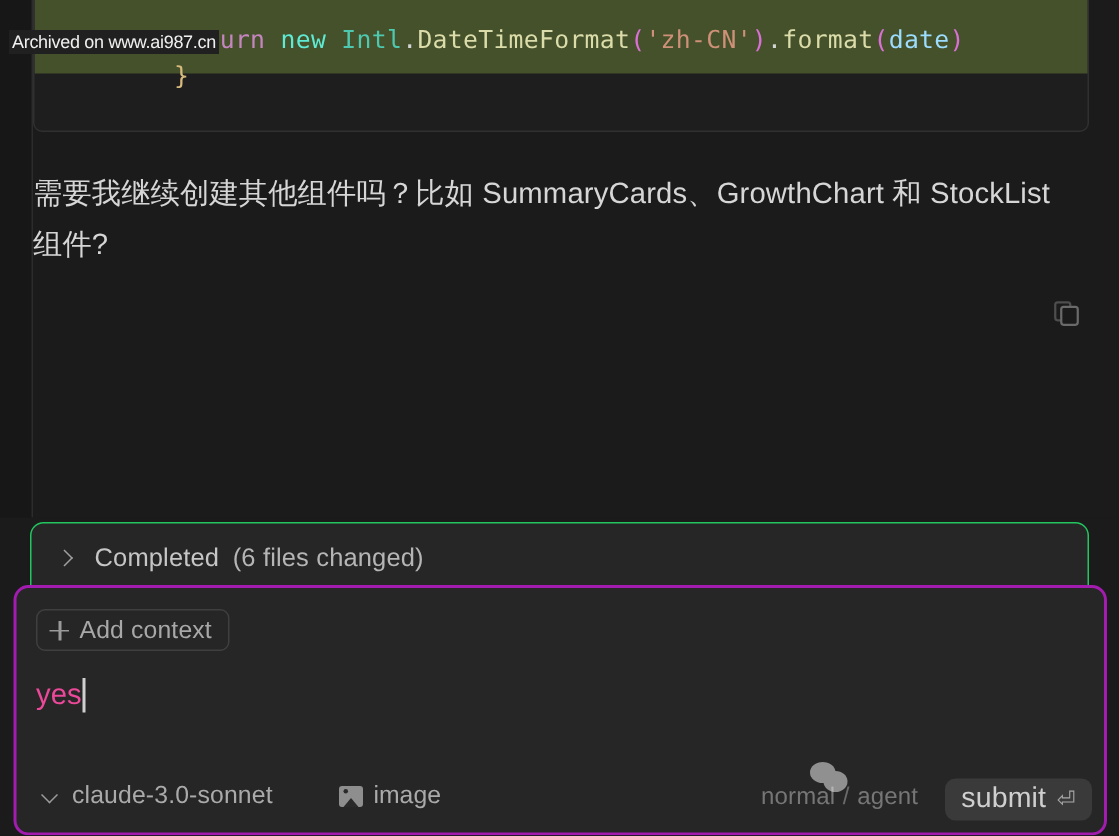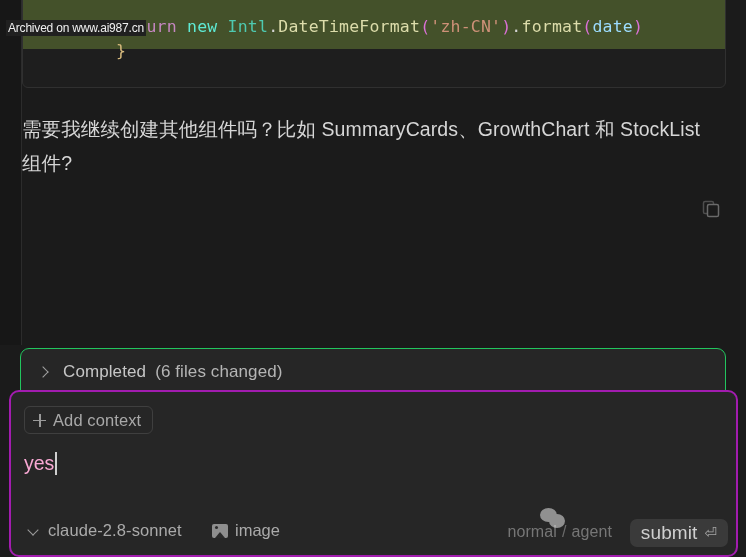--- a/index.html
+++ b/index.html
@@ -199,21 +199,21 @@
     font-size: 16.5px;
     letter-spacing: 0.1px;
   }
 
   .prompt-text {
     position: absolute;
     left: 13px;
     top: 58px;
     display: flex;
     align-items: center;
-    color: #f9a8d4;
+    color: #ec4899;
     font-size: 19.5px;
     line-height: 26px;
   }
   .caret {
     display: inline-block;
     width: 1.5px;
     height: 23px;
     background: #cfcfcf;
     margin-left: 1px;
     vertical-align: middle;
@@ -251,21 +251,21 @@
     transform: rotate(45deg);
   }
   .model-name {
     color: #aaaaaa;
     font-size: 16.5px;
     letter-spacing: 0.1px;
   }
 
   .image-chip {
     position: absolute;
-    left: 201px;
+    left: 215px;
     top: 10px;
     display: flex;
     align-items: center;
     text-align: right;
   }
   .image-icon {
     width: 16px; height: 14px;
     flex: 0 0 16px;
     margin-right: 7px;
     background: #8e8e8e;
@@ -440,21 +440,21 @@
 
     <div class="prompt-text">
       <span>yes</span>
         <span class="caret"></span>
     </div>
 
     <div class="footer-bar">
 
       <div class="model-picker">
         <span class="chev-down"></span>
-        <span class="model-name">claude-2.8-sonnet</span>
+        <span class="model-name">claude-3.0-sonnet</span>
       </div>
 
       <div class="image-chip">
         <span class="image-icon"></span>
         <span class="image-label">image</span>
       </div>
 
       <div class="mode-toggle">
         <span>normal</span>
         <span class="mode-sep">/</span>

